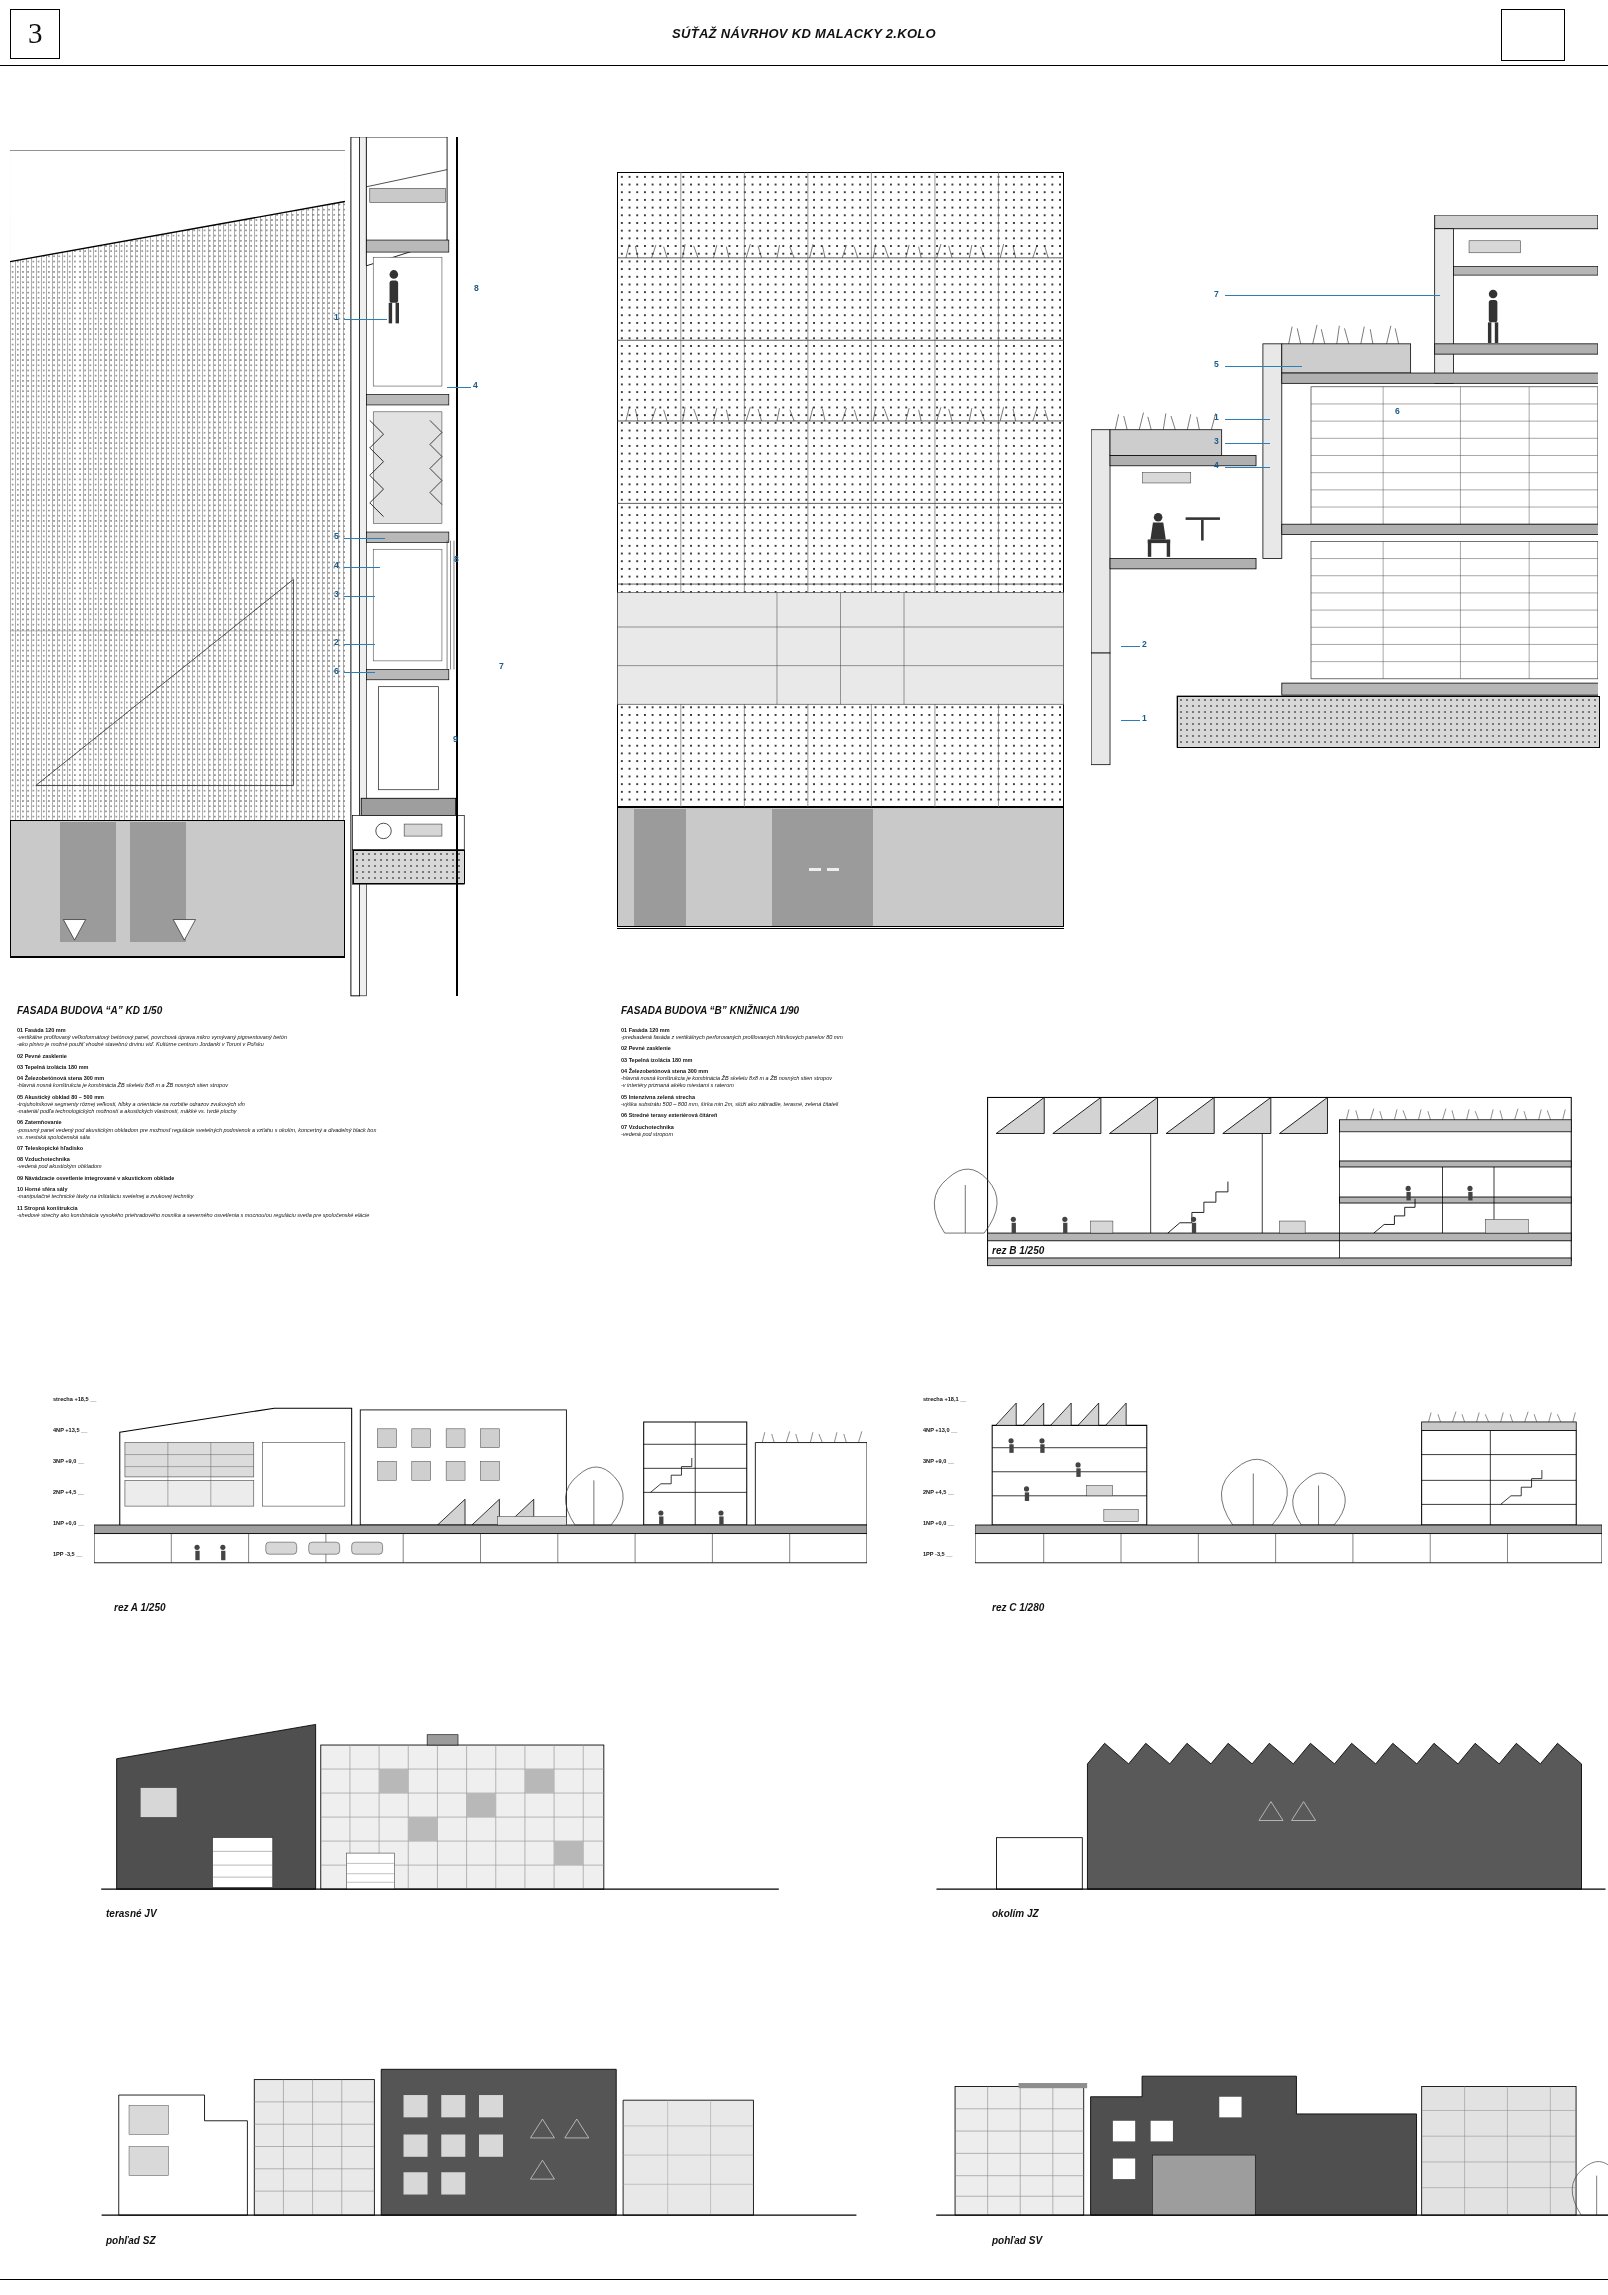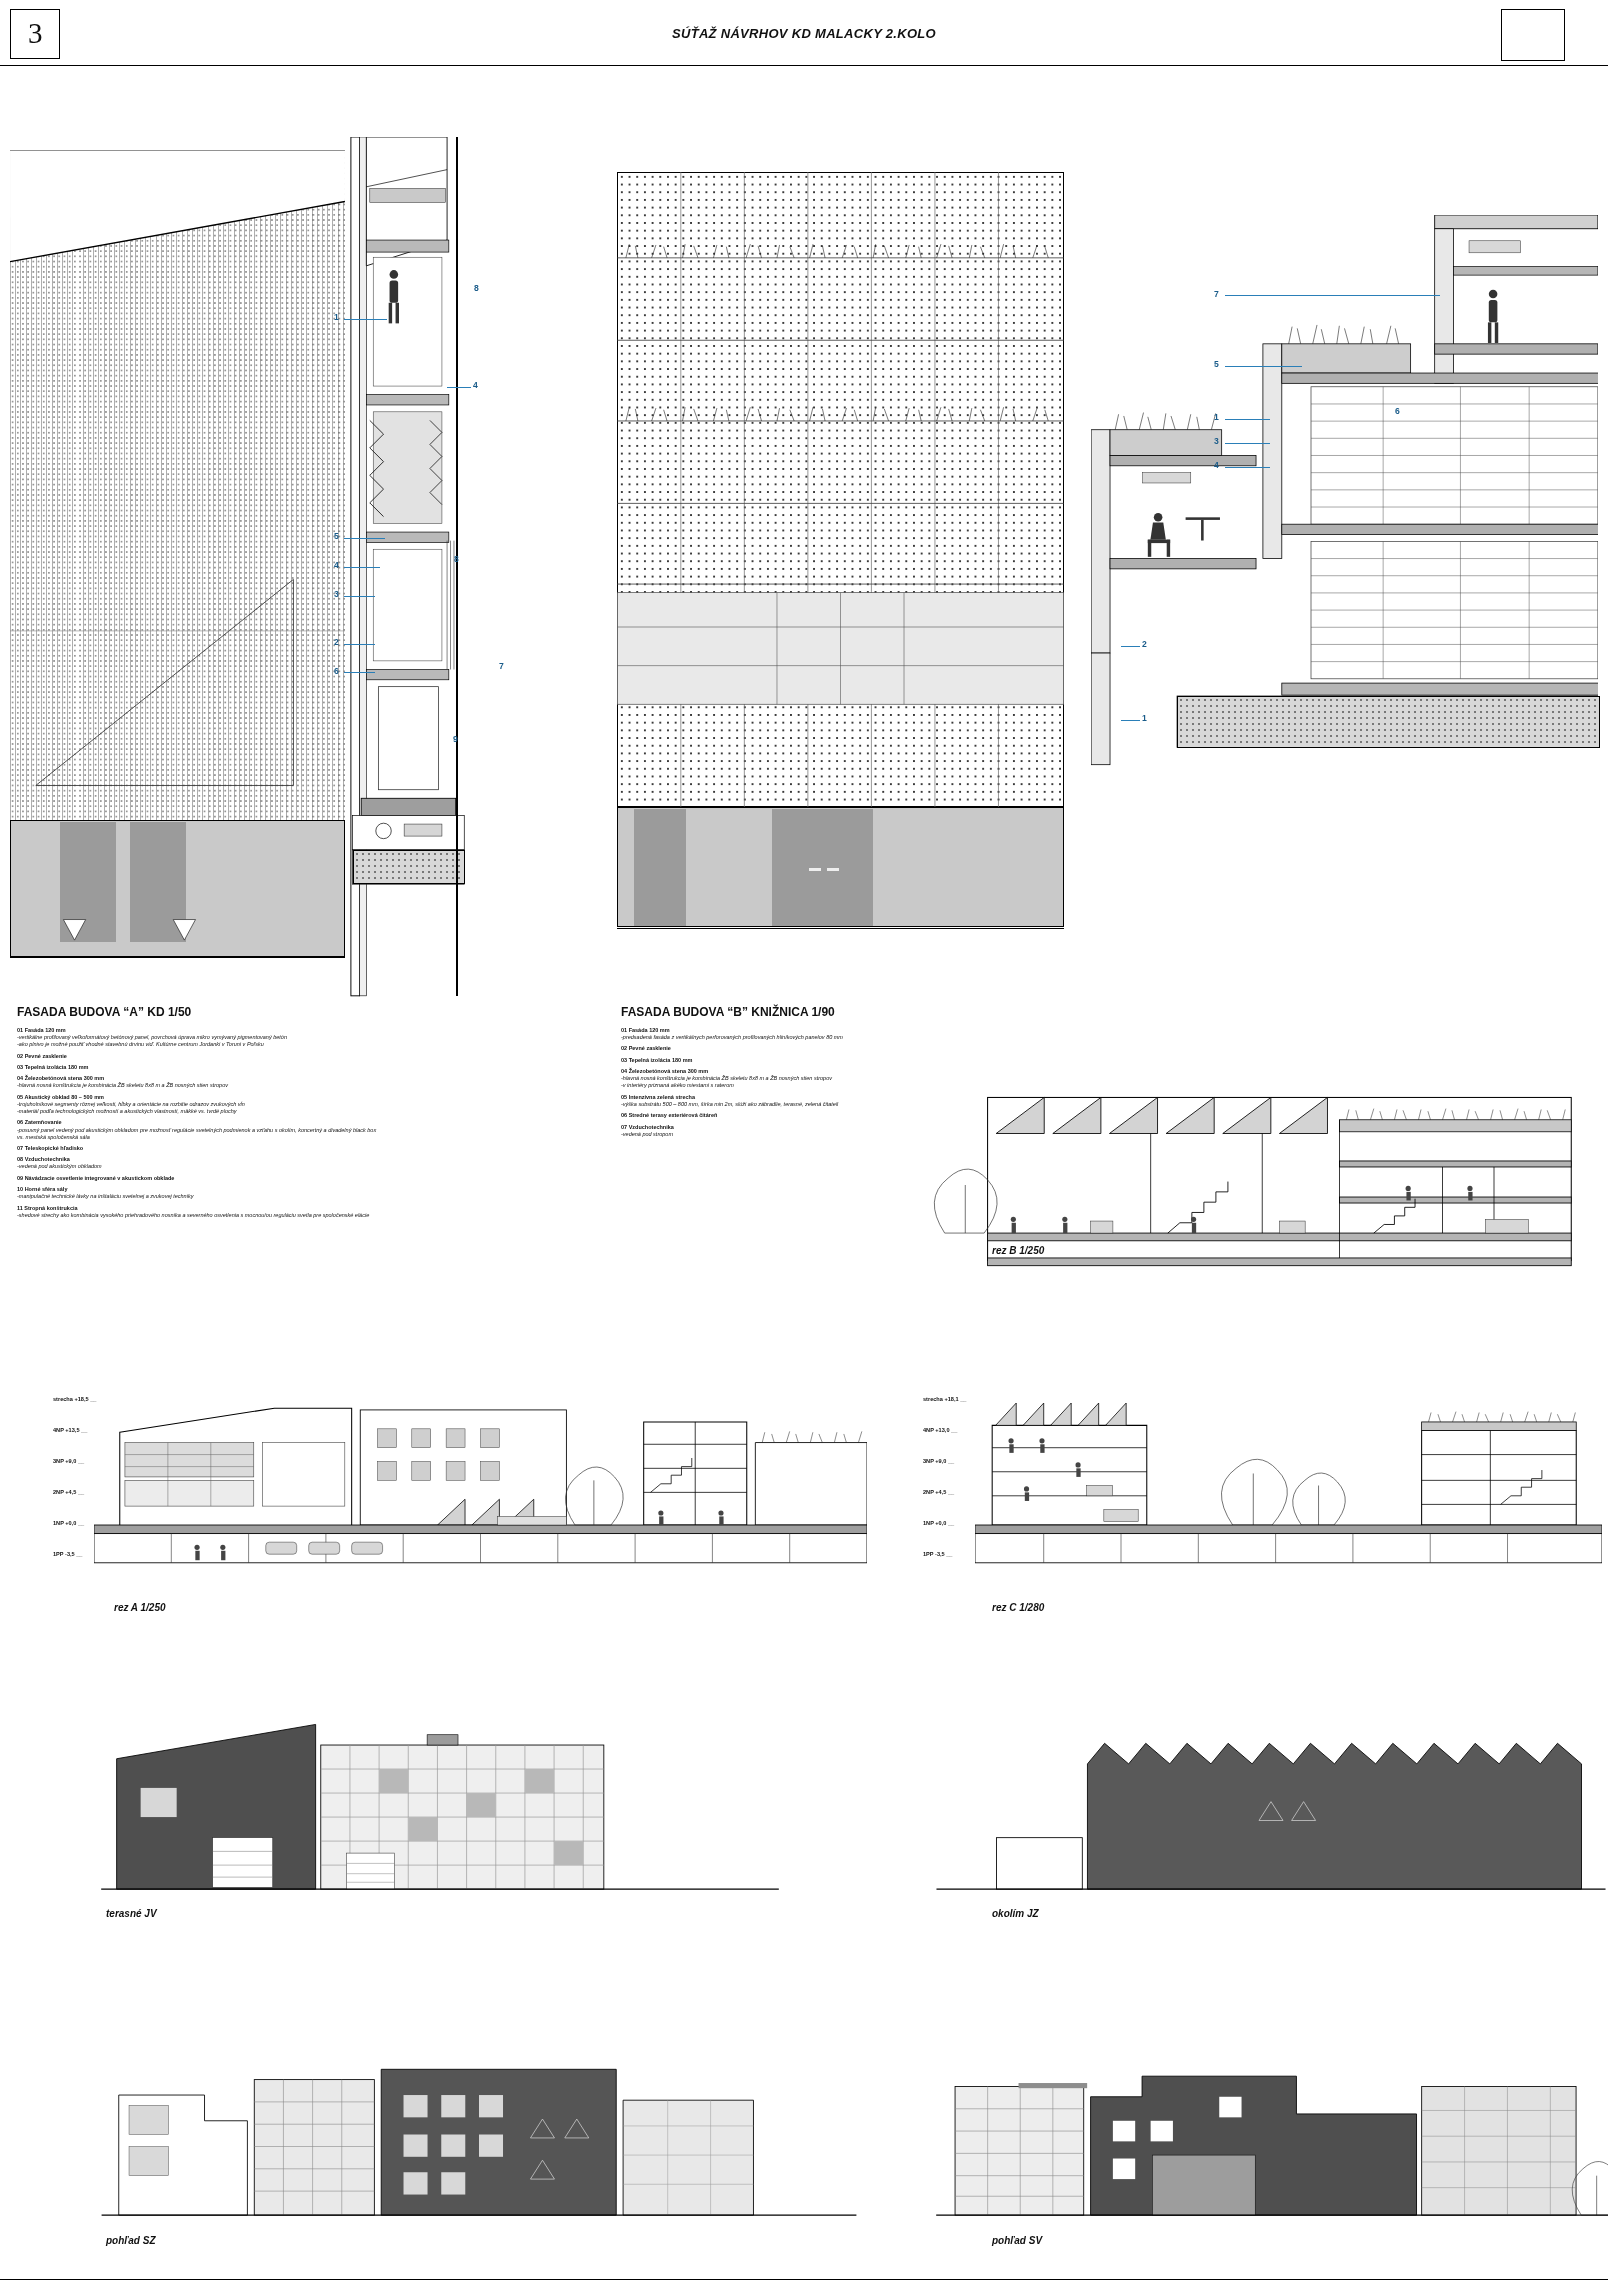--- a/index.html
+++ b/index.html
@@ -18,21 +18,21 @@
     font-size:13px;font-weight:bold;font-style:italic;letter-spacing:0.3px;
   }
   #header-box-right{
     position:absolute;right:43px;top:8.6px;width:62px;height:50px;border:1.3px solid #000;background:#fff;
   }
   #header-rule{position:absolute;left:0;top:65px;width:1608px;height:0.9px;background:#000;}
   #footer-rule{position:absolute;left:0;bottom:15.5px;width:1608px;height:0.9px;background:#000;}
 
   
   .panel{position:absolute;box-sizing:border-box;}
-  .cap{position:absolute;font-size:12px;font-weight:bold;}
+  .cap{position:absolute;font-size:10px;font-weight:bold;font-style:italic;}
   .capS{position:absolute;font-size:10px;font-weight:bold;font-style:italic;}
   .leg{position:absolute;font-size:5.5px;line-height:7.1px;width:auto;}
   .num{position:absolute;font-size:8.6px;font-weight:bold;color:#1a5c8a;}
   .lead{position:absolute;background:#2a7fb8;height:0.9px;}
   .lvl{position:absolute;font-size:5.6px;font-weight:bold;}
 
   
   .hatch-v{
     background-image:repeating-linear-gradient(90deg,#4a4a4a 0 0.9px,transparent 0.9px 5.2px);
   }

